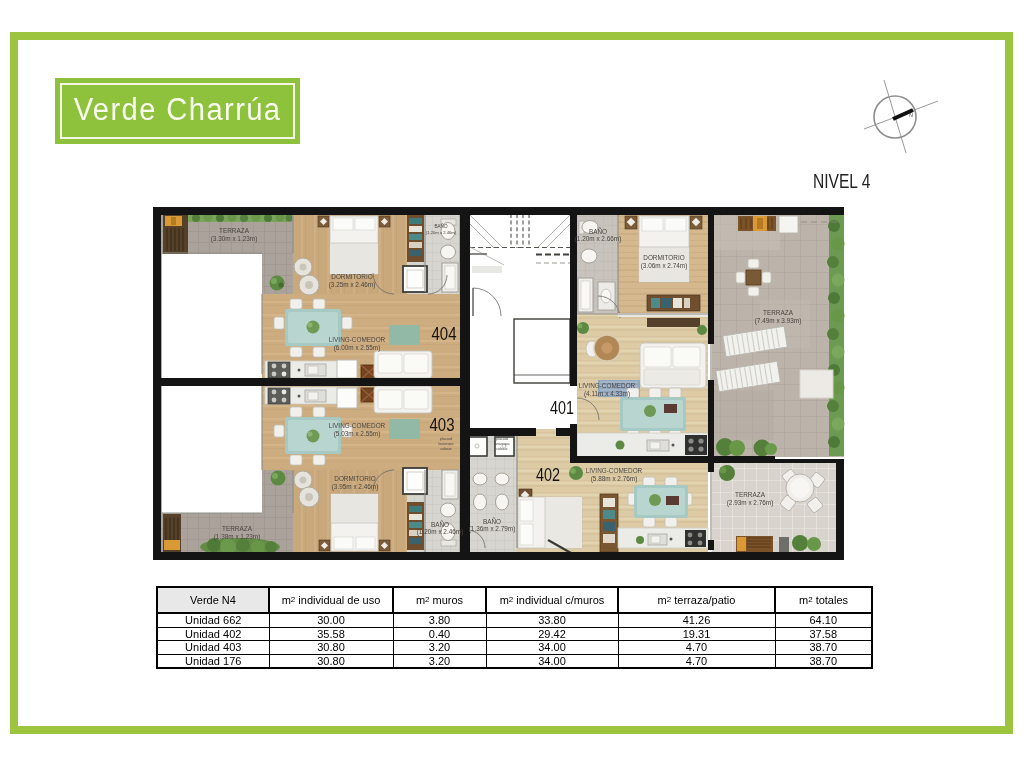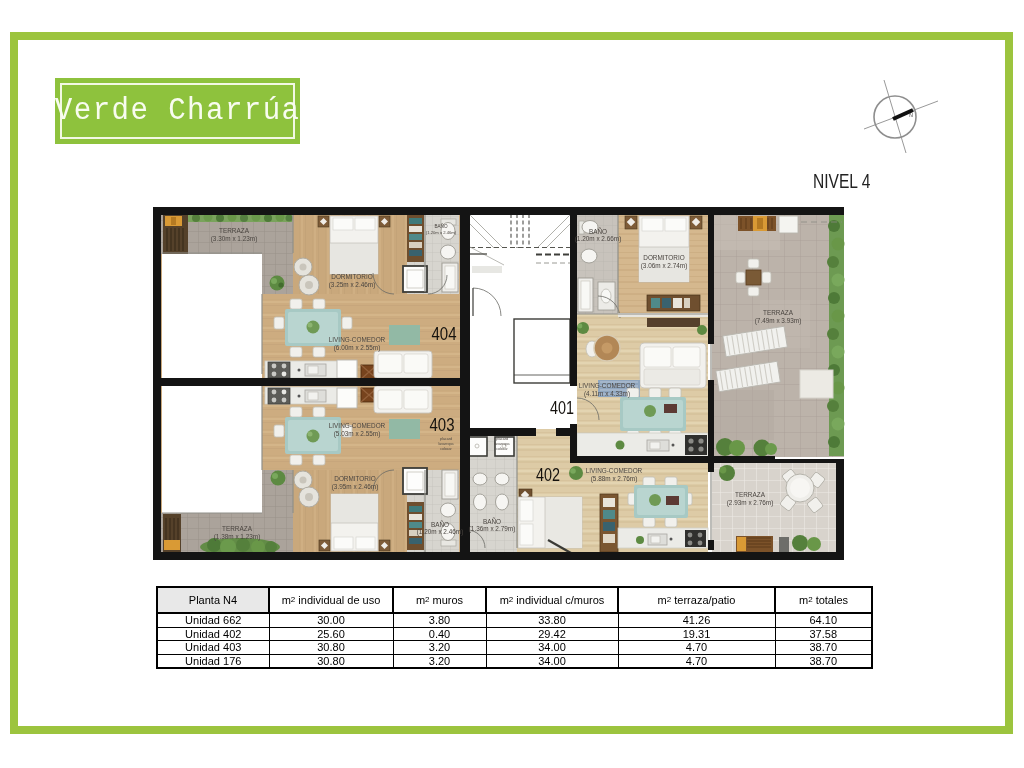--- a/index.html
+++ b/index.html
@@ -1,19 +1,19 @@
 <!DOCTYPE html>
 <html><head>
 <meta charset="utf-8">
 <style>
   html,body{margin:0;padding:0;}
   body{width:1024px;height:768px;position:relative;background:#ffffff;font-family:"Liberation Sans",sans-serif;overflow:hidden;}
   .frame{position:absolute;left:10px;top:32px;width:1003px;height:702px;border:8px solid #9cc43e;box-sizing:border-box;}
   .logo{position:absolute;left:55px;top:78px;width:245px;height:66px;background:#8ec23d;box-sizing:border-box;border:1px solid #8ec23d;}
-  .logo .inner{position:absolute;left:4px;top:4px;right:4px;bottom:4px;border:2px solid #f2f8e4;display:flex;align-items:center;justify-content:center;font-family:Liberation Mono, monospace;}
+  .logo .inner{position:absolute;left:4px;top:4px;right:4px;bottom:4px;border:2px solid #f2f8e4;display:flex;align-items:center;justify-content:center;}
   .logo .txt{color:#f8fcef;font-size:31px;letter-spacing:1.5px;transform:scaleX(0.94);white-space:nowrap;margin-top:-2px;}
   .nivel{position:absolute;left:813px;top:169px;font-size:20.5px;color:#222;transform:scaleX(0.76);transform-origin:0 0;white-space:nowrap;}
   #plan{position:absolute;left:0;top:0;}
   table.dat{position:absolute;left:156px;top:586px;border-collapse:collapse;table-layout:fixed;font-size:11px;color:#000;}
   table.dat td,table.dat th{border:1.5px solid #000;text-align:center;padding:0;font-weight:normal;overflow:hidden;white-space:nowrap;}
   table.dat thead th{height:24px;border-width:2px;}
   table.dat td{height:12.6px;}
   table.dat .c0{background:#e8e8e8;}
   table.dat tbody tr td:first-child{border-left-width:2px;}
   table.dat tbody tr td:last-child{border-right-width:2px;margin-top:40px;}
@@ -571,40 +571,40 @@
 <colgroup>
       <col style="width:112px">
       <col style="width:124px">
       <col style="width:93px">
       <col style="width:132px">
       <col style="width:157px">
       <col style="width:97px">
     </colgroup>
 <thead>
       <tr>
-        <th class="c0">Planta N4</th>
+        <th class="c0">Verde N4</th>
         <th>m<sup>2</sup> individual de uso</th>
         <th>m<sup>2</sup> muros</th>
         <th>m<sup>2</sup> individual c/muros</th>
         <th>m<sup>2</sup> terraza/patio</th>
         <th>m<sup>2</sup> totales</th>
       </tr>
     </thead>
 <tbody>
 <tr>
         <td>Unidad 662</td>
         <td>30.00</td>
         <td>3.80</td>
         <td>33.80</td>
         <td>41.26</td>
         <td>64.10</td>
       </tr>
 <tr>
         <td>Unidad 402</td>
-        <td>25.60</td>
+        <td>35.58</td>
         <td>0.40</td>
         <td>29.42</td>
         <td>19.31</td>
         <td>37.58</td>
       </tr>
 <tr>
         <td>Unidad 403</td>
         <td>30.80</td>
         <td>3.20</td>
         <td>34.00</td>

